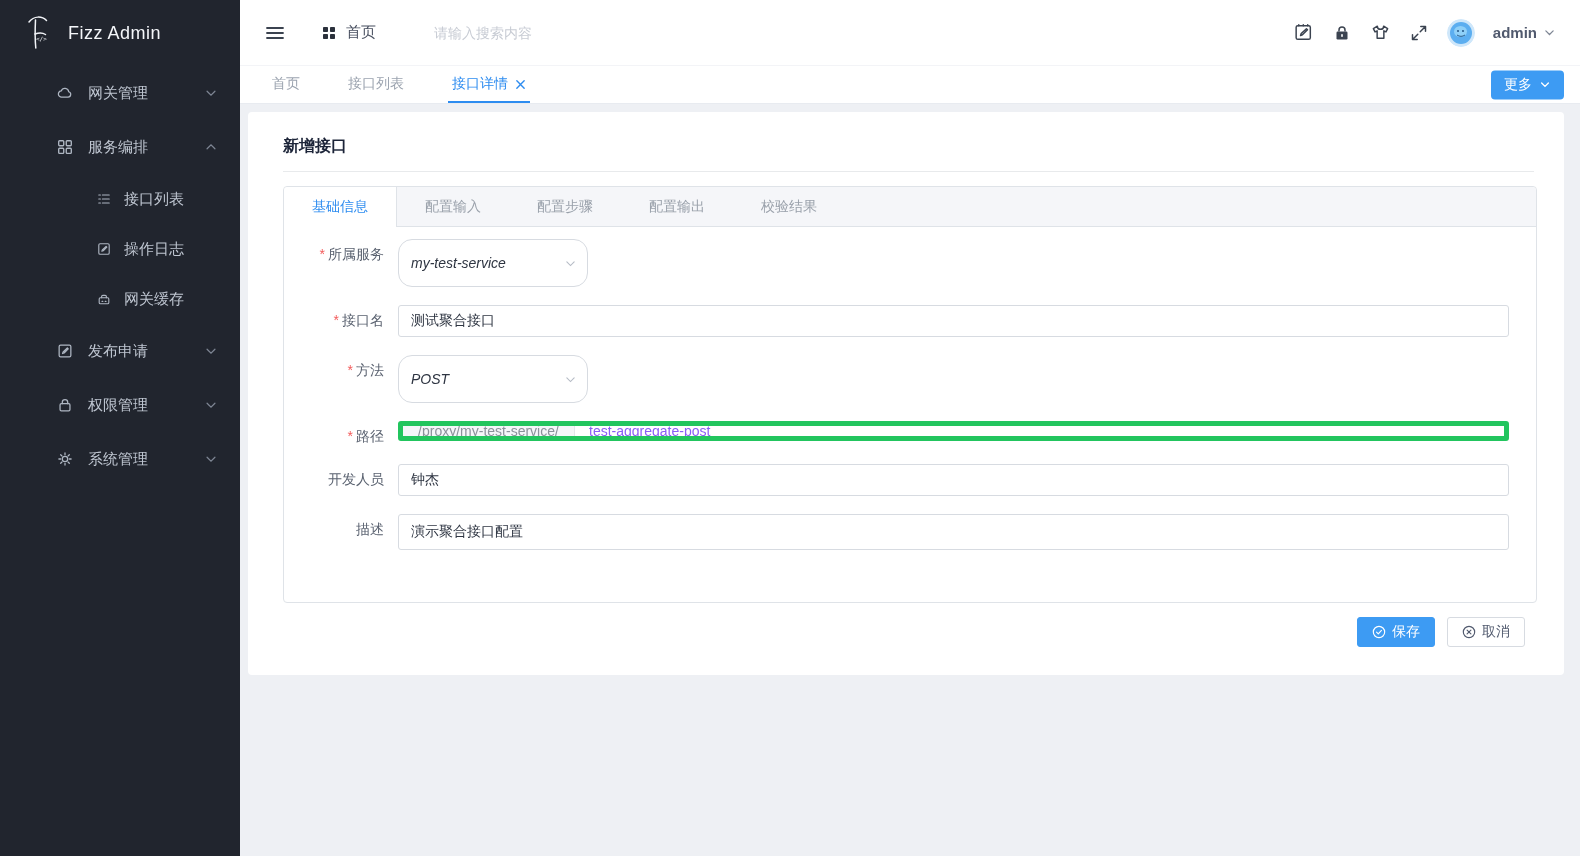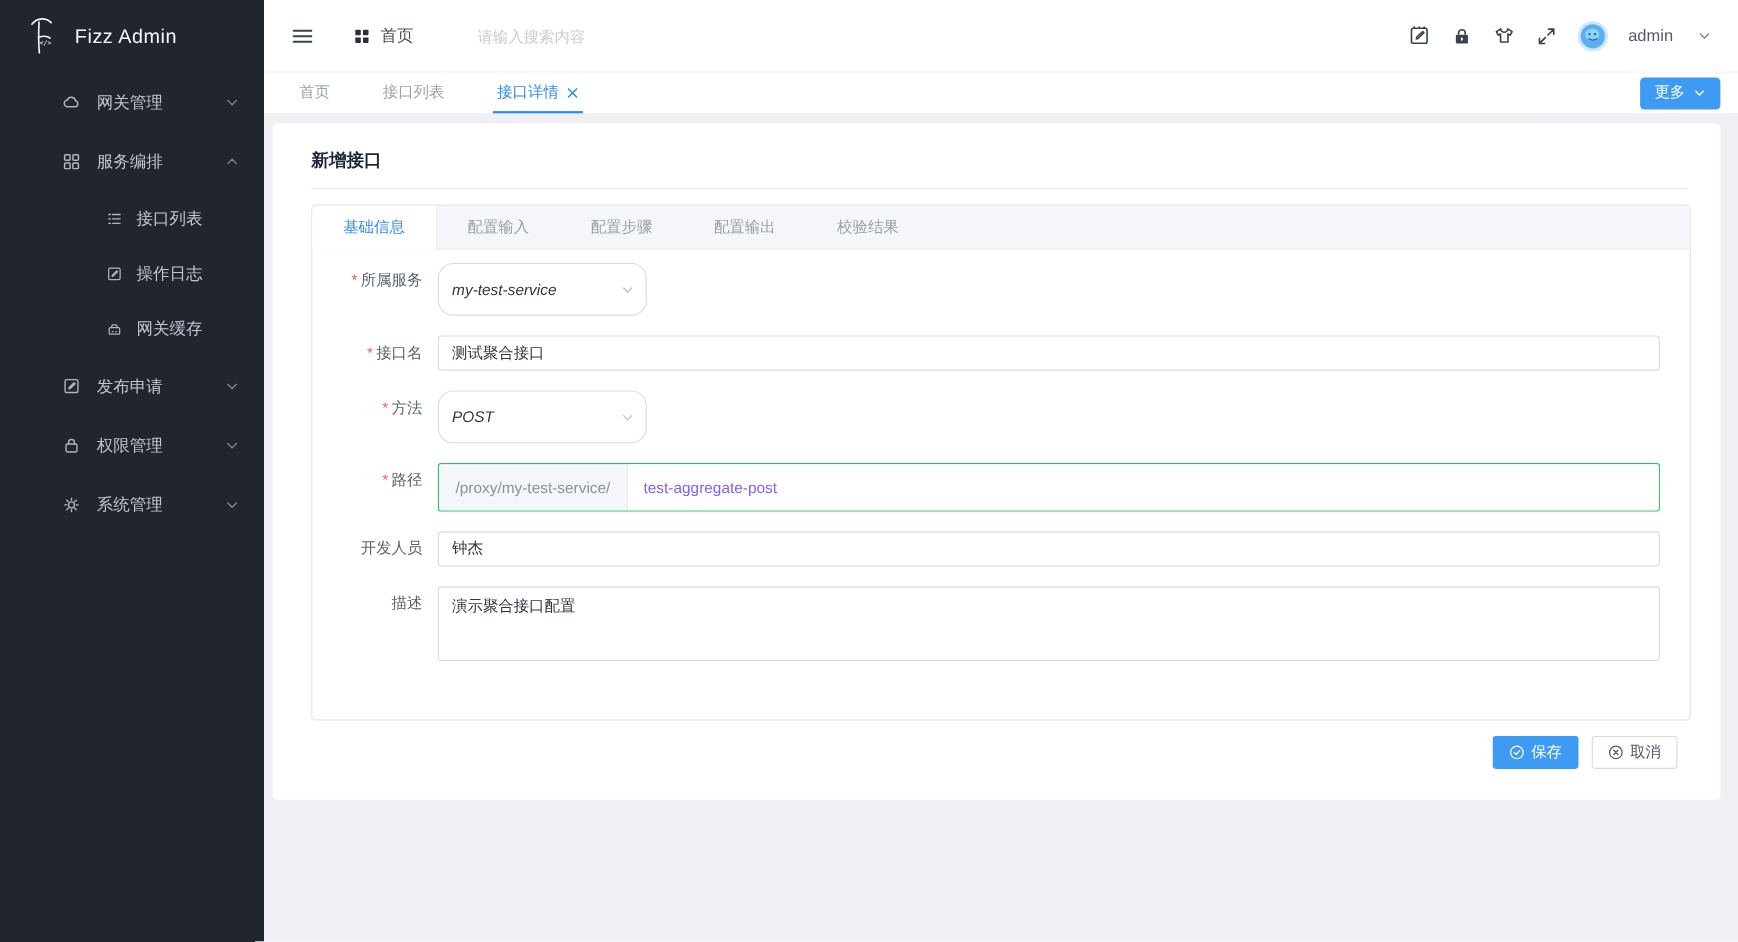--- a/index.html
+++ b/index.html
@@ -30,21 +30,21 @@
   
   .header{position:absolute;left:240px;top:0;right:0;height:66px;background:#fff;border-bottom:1px solid #f3f4f7;display:flex;align-items:center;padding:0 24px;}
   .hamburger{color:#3b4350;cursor:pointer;}
   .breadcrumb{display:flex;align-items:center;margin-left:36px;color:#495060;font-size:15px;}
   .breadcrumb .bc-icon{margin-right:10px;color:#2b313c;}
   .hd-search{border:none;outline:none;font-size:14px;margin-left:58px;width:220px;color:#495060;background:transparent;}
   .hd-search::placeholder{color:#c8ccd4;}
   .hd-right{margin-left:auto;display:flex;align-items:center;gap:18px;color:#3b4350;}
   .hd-icon{cursor:pointer;color:#3b4350;}
   .avatar{width:28px;height:28px;border-radius:50%;overflow:hidden;cursor:pointer;}
-  .hd-user{display:flex;align-items:center;gap:22px;cursor:pointer;font-size:15px;color:#515a6e;}
+  .hd-user{display:flex;align-items:center;gap:6px;cursor:pointer;font-size:15px;color:#515a6e;font-weight:bold;}
 
   
   .tabbar{position:absolute;left:240px;top:66px;right:0;height:38px;background:#fff;border-bottom:1px solid #e8ebf0;display:flex;align-items:stretch;padding-left:28px;}
   .ttab{display:flex;align-items:center;gap:7px;padding:0 4px;margin-right:40px;font-size:14px;color:#9ba3af;cursor:pointer;border-bottom:2px solid transparent;}
   .ttab.active{color:var(--primary);border-bottom-color:var(--primary);}
   .ttab .tclose{color:var(--primary);margin-top:1px;}
   .more-btn{position:absolute;right:16px;top:50%;transform:translateY(-50%);background:var(--btn-primary);color:#fff;border:none;border-radius:4px;height:29px;padding:0 13px;font-size:14px;display:flex;align-items:center;gap:7px;cursor:pointer;font-family:inherit;}
 
   
   .main{position:absolute;left:240px;top:104px;right:0;bottom:0;overflow:hidden;}
@@ -60,24 +60,24 @@
   .form{padding:12px 0 30px;}
   .frow{display:flex;align-items:flex-start;margin-bottom:18px;}
   .flabel{flex:0 0 100px;text-align:right;padding-top:7px;font-size:14px;color:#5a6270;}
   .star{color:#f35b5b;margin-right:3px;}
   .fctrl{flex:1;margin-left:14px;margin-right:27px;}
   .tbox{height:48px;border:1px solid #d7dbe1;border-radius:14px;background:#fff;font-style:italic;}
   .select{width:190px;display:flex;align-items:center;justify-content:space-between;padding:0 10px 0 12px;cursor:pointer;}
   .select span{font-size:14px;color:#2e3542;}
   .select .sel-chev{color:#b6bcc6;}
   .tinput{width:100%;height:32px;border:1px solid #d7dbe1;border-radius:3px;padding:0 12px;font-size:14px;color:#2e3542;outline:none;font-family:inherit;}
-  .path-group{display:flex;height:44px;border:1px solid #22c55e;border-radius:3px;overflow:hidden;background:#fff;}
+  .path-group{display:flex;height:20px;border:5px solid #22c55e;border-radius:3px;overflow:hidden;background:#fff;}
   .path-prefix{flex:0 0 172px;background:#f5f6f9;border-right:1px solid #e3e6ea;color:#8b919b;font-size:14px;display:flex;align-items:center;justify-content:center;}
   .path-input{flex:1;border:none;outline:none;padding:0 14px;font-size:14px;color:#8b5cf6;font-family:inherit;}
-  .tarea{width:100%;height:68px;border:1px solid #d7dbe1;border-radius:3px;padding:6px 12px;font-size:14px;color:#2e3542;outline:none;resize:none;font-family:inherit;line-height:1.5;}
+  .tarea{width:100%;height:36px;border:1px solid #d7dbe1;border-radius:3px;padding:6px 12px;font-size:14px;color:#2e3542;outline:none;resize:none;font-family:inherit;line-height:1.5;}
 
   .actions{display:flex;justify-content:flex-end;gap:12px;margin:14px 39px 0 0;}
   .btn{height:30px;border-radius:3px;padding:0 14px;font-size:14px;display:flex;align-items:center;gap:6px;cursor:pointer;font-family:inherit;}
   .btn-primary{background:var(--btn-primary);border:1px solid var(--btn-primary);color:#fff;}
   .btn-plain{background:#fff;border:1px solid #d7dbe1;color:#515a6e;}
 </style>
 </head>
 <body>
 
 <aside class="sidebar">

